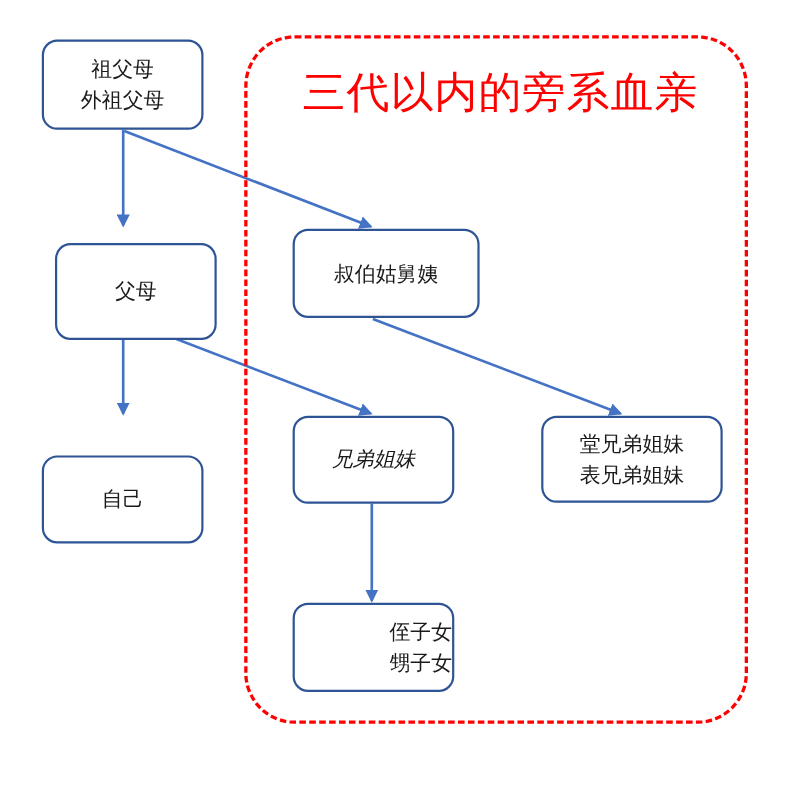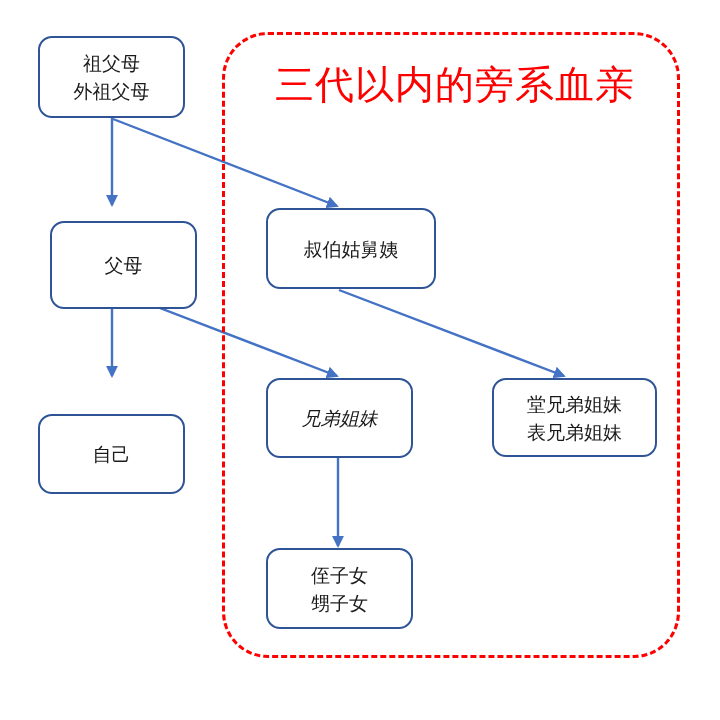--- a/index.html
+++ b/index.html
@@ -109,19 +109,19 @@
       <div class="node" style="left: 38px; top: 378px; width: 147px; height: 80px; border-color: rgb(46, 84, 150); margin-top: 36px;">
         <span class="label">自己</span>
       </div>
       <div class="node" style="left: 266px; top: 378px; width: 147px; height: 80px; border-color: rgb(46, 84, 150); font-style: italic;">
         <span class="label">兄弟姐妹</span>
       </div>
       <div class="node" style="left: 492px; top: 378px; width: 165px; height: 79px; border-color: rgb(46, 84, 150);">
         <span class="label">堂兄弟姐妹
 表兄弟姐妹</span>
       </div>
-      <div class="node" style="left: 266px; top: 548px; width: 147px; height: 81px; border-color: rgb(46, 84, 150);">
+      <div class="node" style="left: 266px; top: 548px; width: 147px; height: 81px; border-color: rgb(46, 84, 150); justify-content: flex-end;">
         <span class="label">侄子女
 甥子女</span>
       </div>
     </div>
 
 </div>
 
 </body></html>

